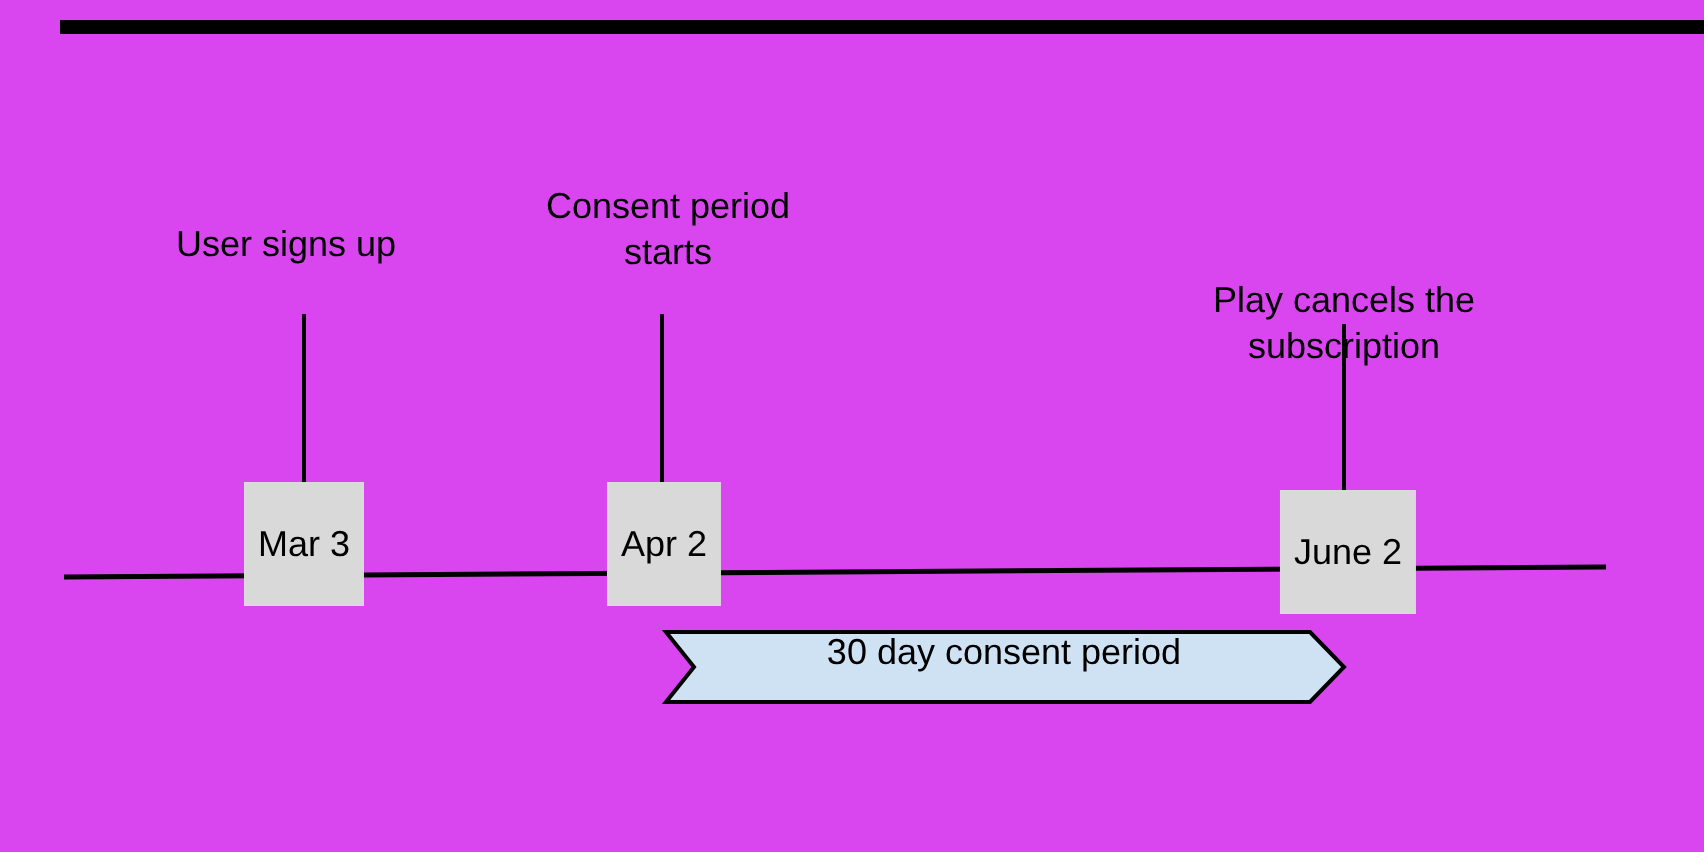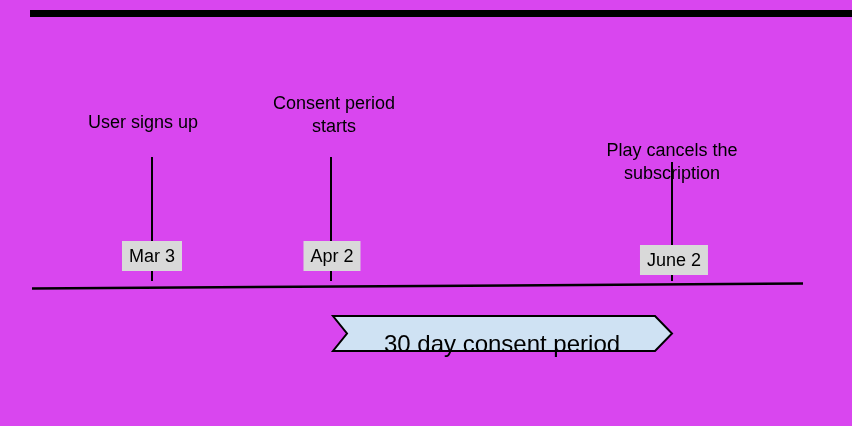--- a/index.html
+++ b/index.html
@@ -33,33 +33,33 @@
   }
   .event-label.e1 { left: 143px; top: 111px; white-space: nowrap; }
   .event-label.e2 { left: 334px; top: 92px;  width: 150px; }
   .event-label.e3 { left: 672px; top: 99px;  width: 172px; margin-top: 40px; }
   .date-label {
     position: absolute;
     transform: translateX(-50%);
     background: #d9d9d9;
     font-size: 18px;
     line-height: 22px;
-    padding: 4px 7px;
+    padding: 20px 7px;
     white-space: nowrap;
     color: #000000;
   }
   .date-label.d1 { left: 152px; top: 241px; }
   .date-label.d2 { left: 332px; top: 241px; text-align: center; }
   .date-label.d3 { left: 674px; top: 245px; }
   .banner-label {
     position: absolute;
     left: 502px;
-    top: 332px;
+    top: 315px;
     transform: translateX(-50%);
-    font-size: 24px;
+    font-size: 18px;
     line-height: 23px;
     white-space: nowrap;
     color: #000000;
   }
 </style>
 </head>
 <body>
 
 <div class="canvas">
 

